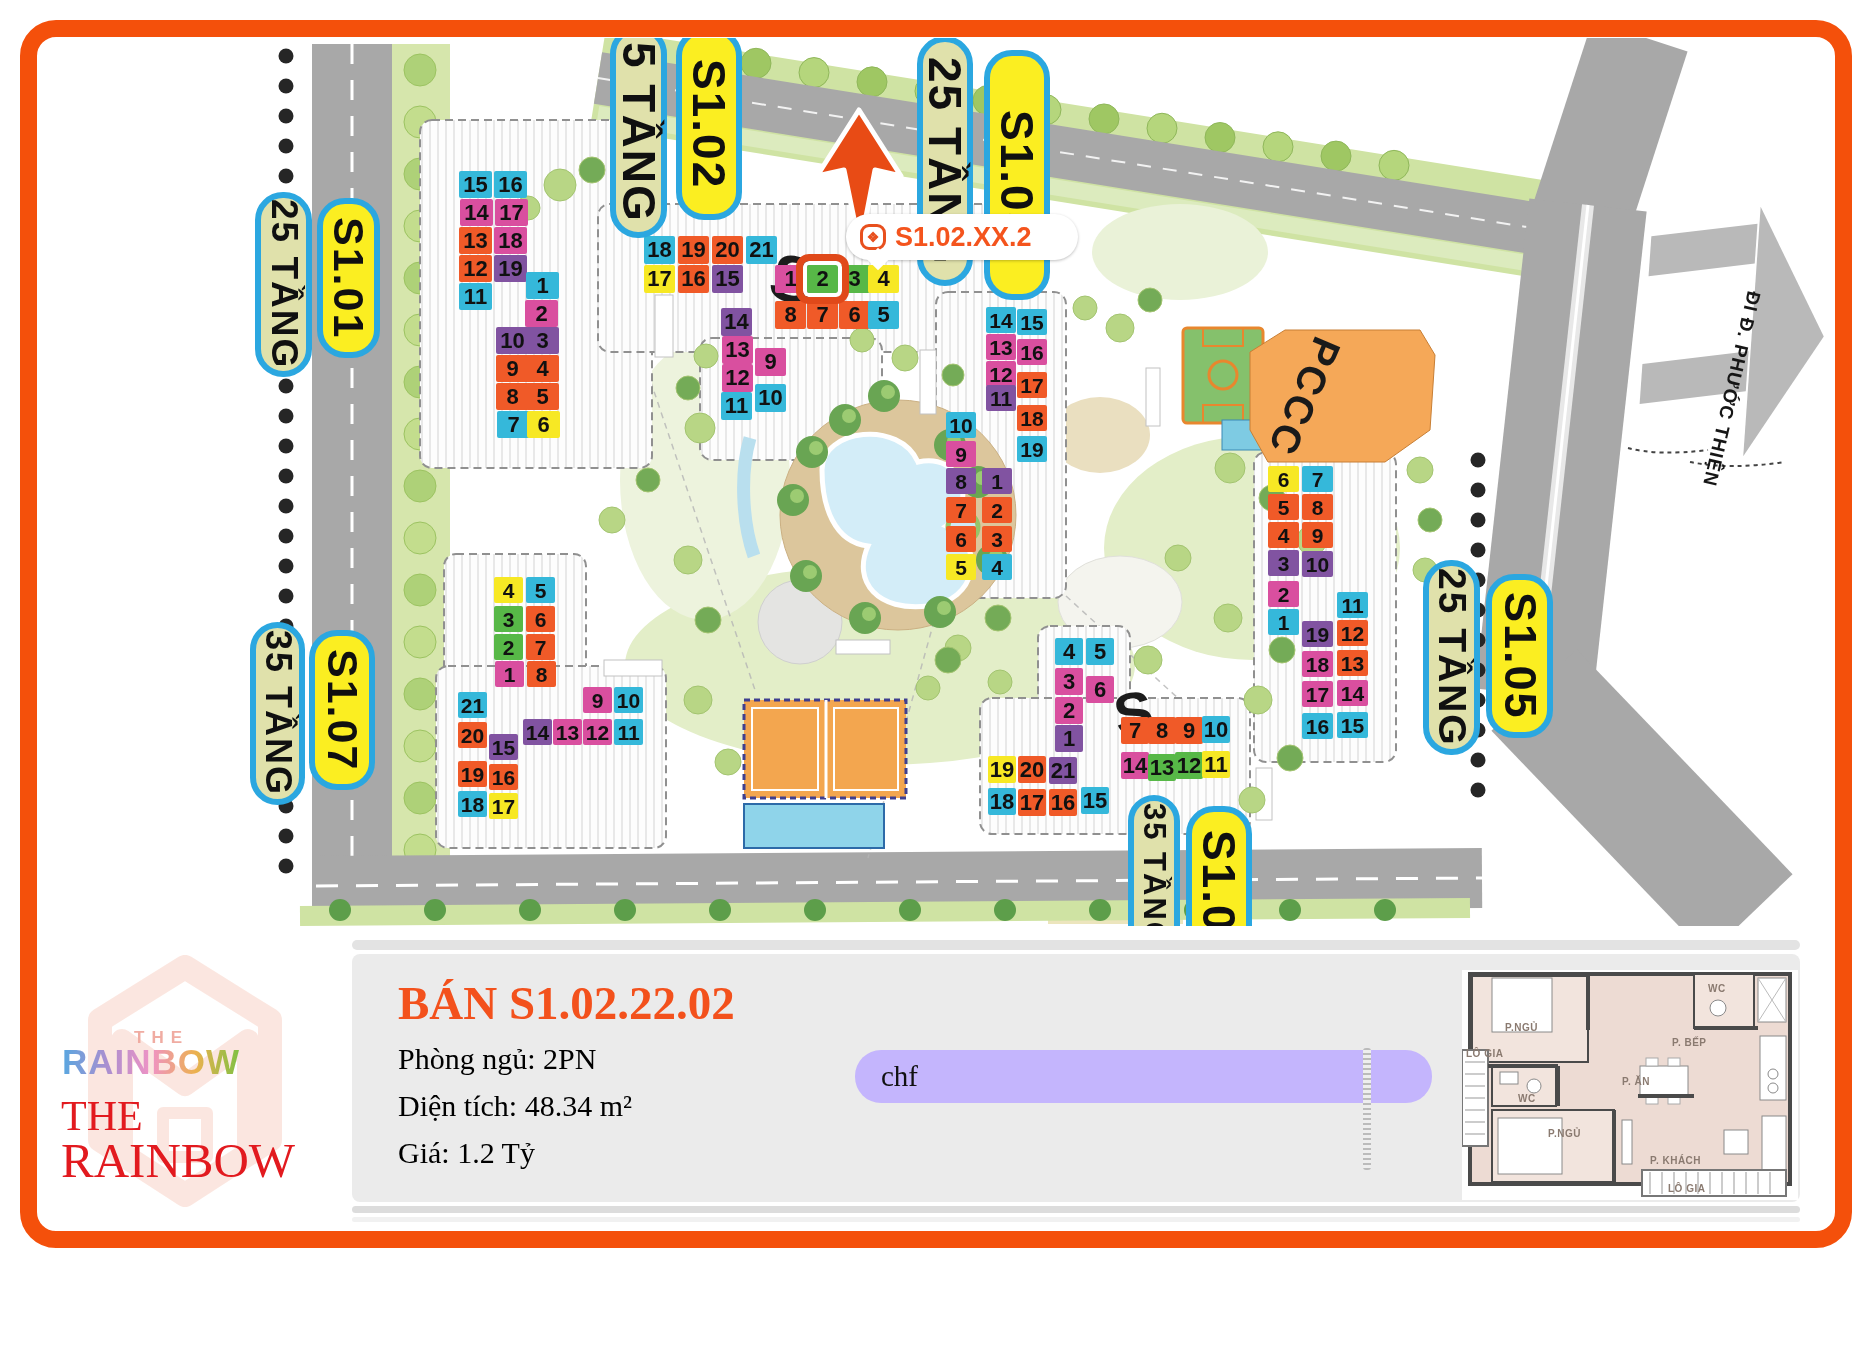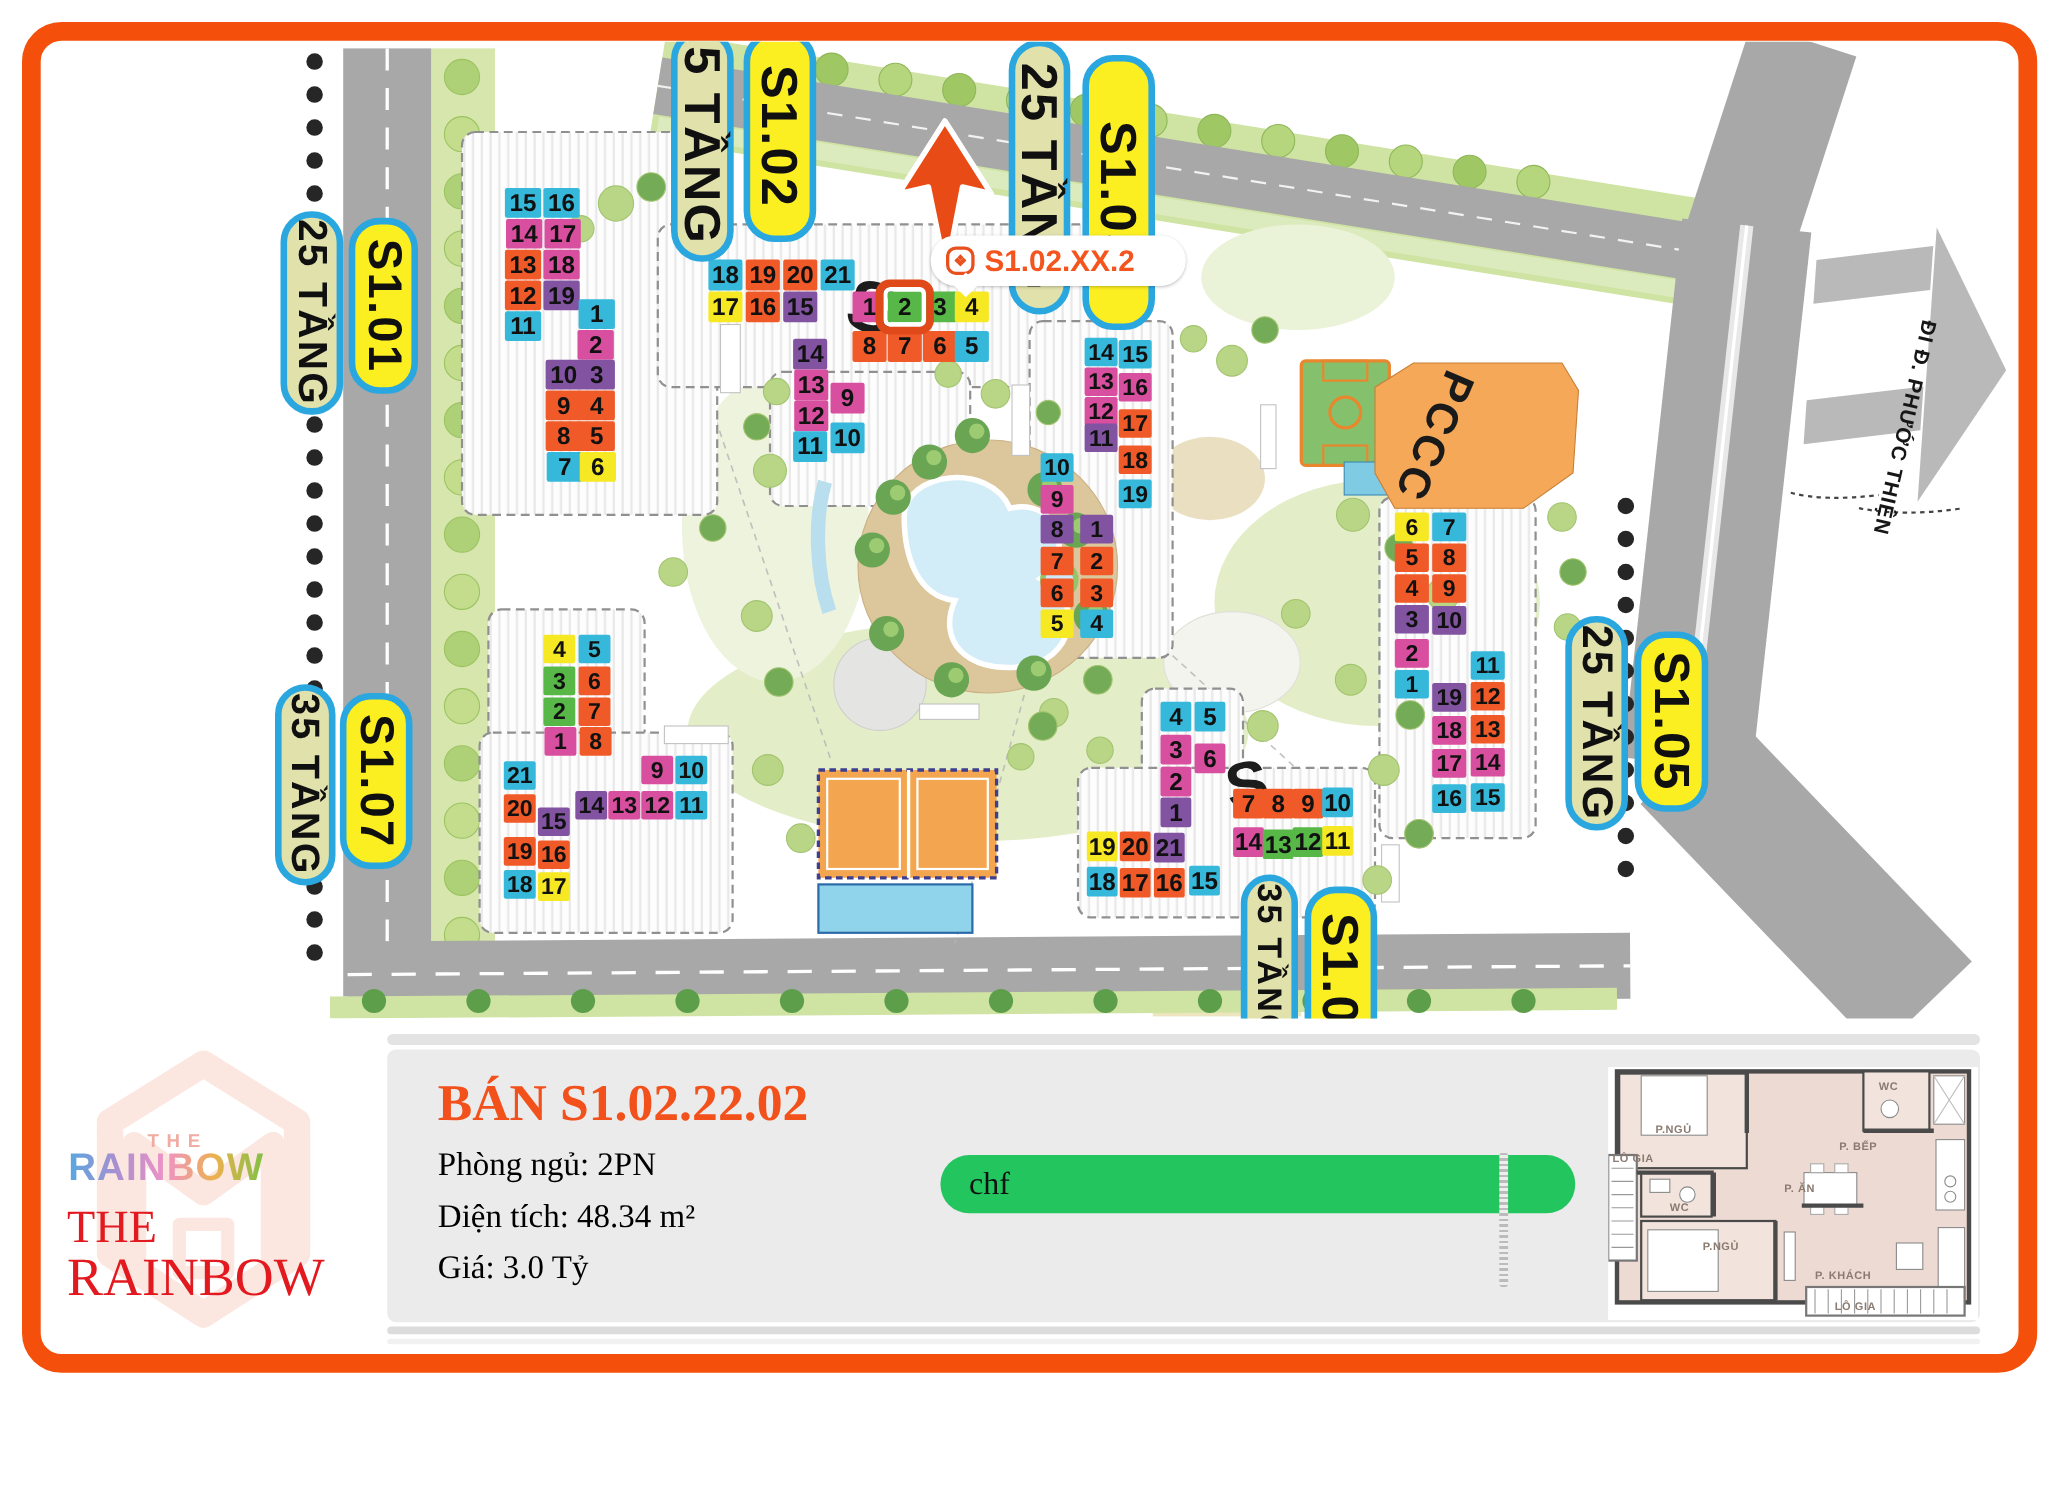--- a/index.html
+++ b/index.html
@@ -37,21 +37,21 @@
   
   .strip1{left:352px;top:940px;width:1448px;height:10px;background:#e3e3e3;border-radius:5px;z-index:20;}
   .panel{left:352px;top:954px;width:1448px;height:248px;background:#ebebeb;border-radius:8px;z-index:20;}
   .strip2{left:352px;top:1206px;width:1448px;height:7px;background:#dcdcdc;border-radius:4px;z-index:20;}
   .strip3{left:352px;top:1217px;width:1448px;height:5px;background:#f1f1f1;border-radius:3px;z-index:20;}
   .panel-title{left:398px;top:976px;font-family:"Liberation Serif",serif;font-weight:700;
                font-size:47px;color:#f3511c;z-index:22;}
   #fields{left:398px;top:1042px;z-index:22;font-family:"Liberation Serif",serif;font-size:30px;color:#000;}
   #fields .frow{margin-bottom:13px;}
   #fields b{font-weight:400;}
-  .search-input{left:855px;top:1050px;width:577px;height:53px;background:#22c55e;border:none;outline:none;
+  .search-input{left:855px;top:1050px;width:577px;height:53px;background:#c4b5fd;border:none;outline:none;
         border-radius:26px;font-family:"Liberation Serif",serif;font-size:29px;color:#111;
         padding:0 0 0 26px;z-index:22;box-sizing:border-box;}
   .sliver{left:1363px;top:1048px;width:8px;height:122px;z-index:23;
         background:repeating-linear-gradient(0deg,#bbb 0 2px,#eee 2px 5px);border-radius:3px;}
   .plan{left:1462px;top:970px;width:336px;height:230px;background:#fff;z-index:22;overflow:hidden;}
   .plan .room{position:absolute;font-size:10px;font-weight:700;color:#8a7a70;letter-spacing:.5px;white-space:nowrap;}
   
   .logo-wm{left:60px;top:955px;z-index:5;opacity:.5;}
   .logo-the-small{left:134px;top:1028px;font-size:17px;font-weight:700;letter-spacing:7px;color:#f0aca2;z-index:6;}
   .logo-rainbow-grad{left:62px;top:1042px;font-size:35px;font-weight:700;letter-spacing:1px;z-index:6;
@@ -473,21 +473,21 @@
 
   <div class="abs strip1"></div>
   <div class="abs panel"></div>
   <div class="abs strip2"></div>
   <div class="abs strip3"></div>
 
   <div class="abs panel-title">BÁN S1.02.22.02</div>
   <div class="abs" id="fields">
       <div class="frow"><span>Phòng ngủ: </span><b>2PN</b></div>
       <div class="frow"><span>Diện tích: </span><b>48.34 m²</b></div>
-      <div class="frow"><span>Giá: </span><b>3.0 Tỷ</b></div>
+      <div class="frow"><span>Giá: </span><b>1.2 Tỷ</b></div>
     </div>
 
   <input class="abs search-input" type="text" value="chf" style="">
   <div class="abs sliver"></div>
 
   <div class="abs plan">
     <svg width="336" height="230" viewBox="0 0 336 230">
       <rect x="0" y="0" width="336" height="230" fill="#fff"></rect>
       <rect x="8" y="4" width="320" height="210" fill="#eddbd3" stroke="#4a4a4a" stroke-width="4"></rect>
       <rect x="10" y="6" width="116" height="86" fill="#f2e4dd" stroke="#4a4a4a" stroke-width="2"></rect>

